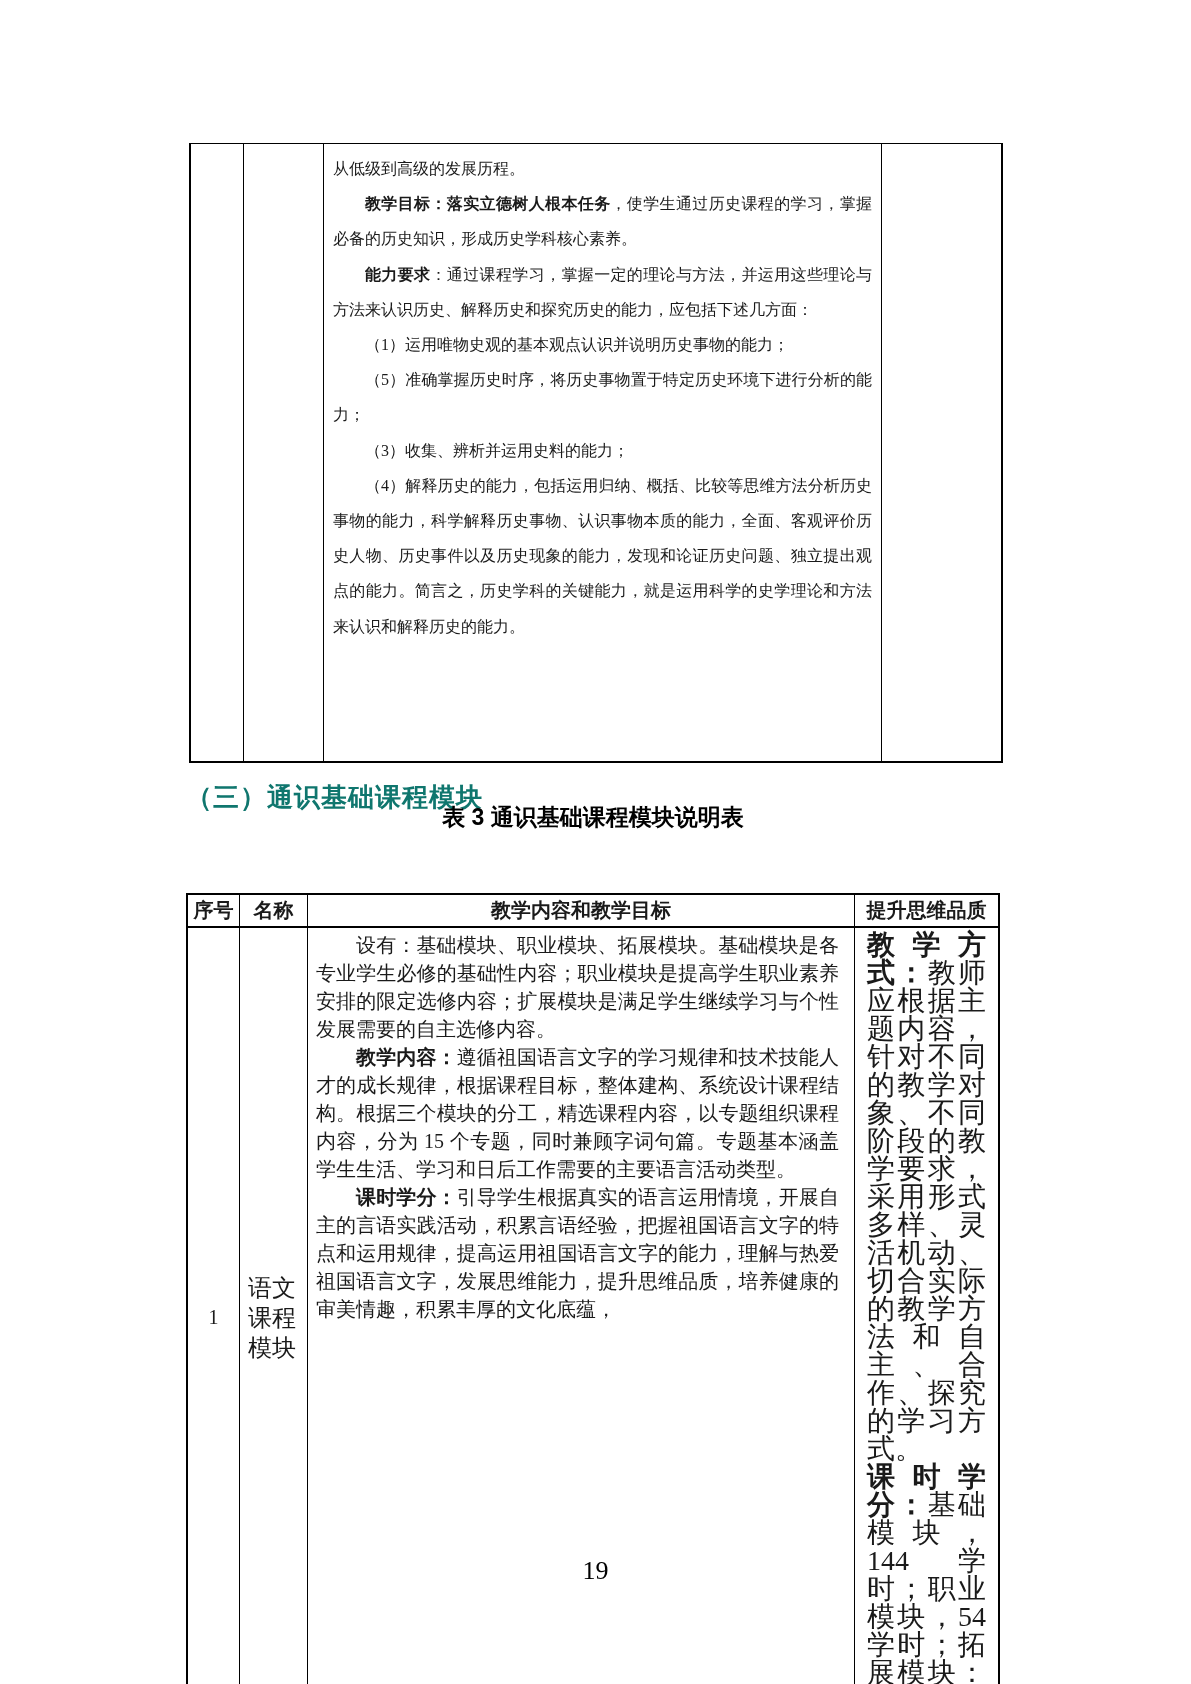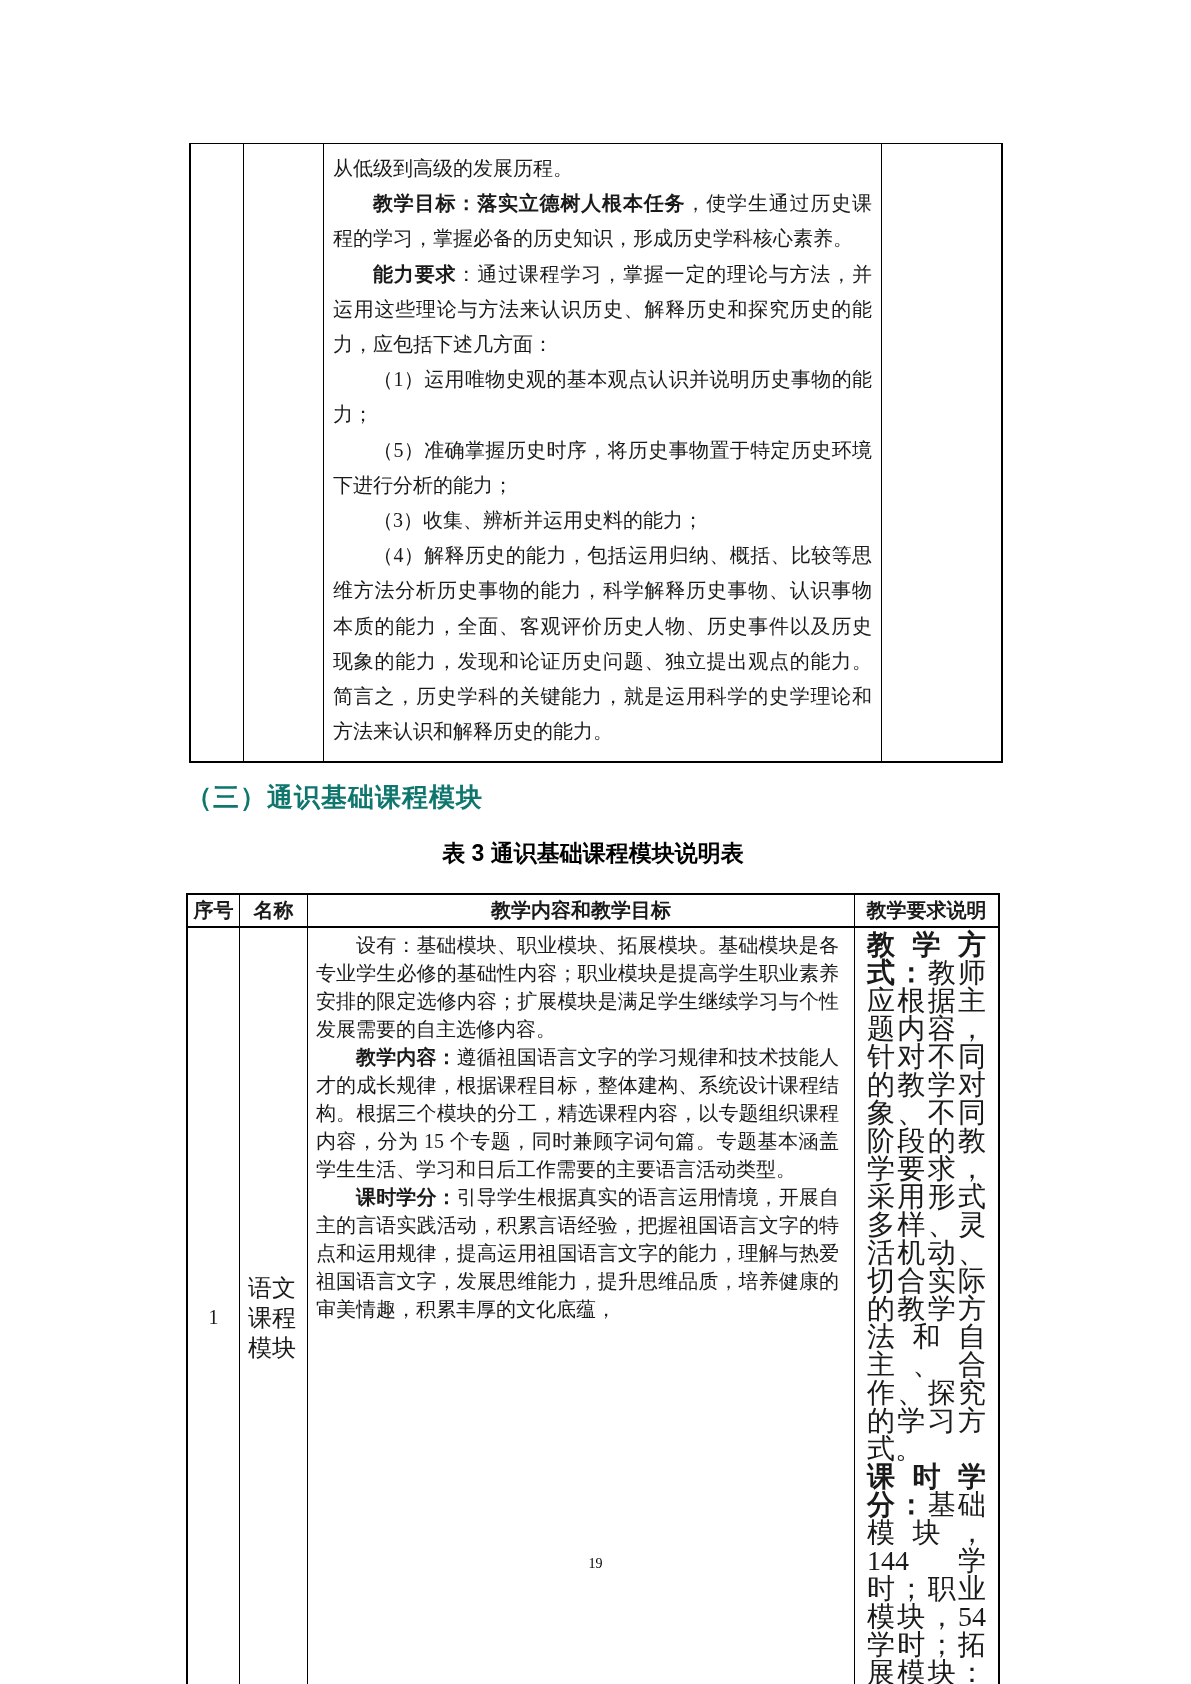--- a/index.html
+++ b/index.html
@@ -14,31 +14,31 @@
   .tbl{position:absolute;box-sizing:border-box;border:2px solid #000;background:#fff;}
   .cell{box-sizing:border-box;overflow:hidden;}
   .vline{border-right:1.5px solid #000;}
   
   .top-table{
     left:189px;top:143px;width:814px;height:620px;
     display:grid;grid-template-columns:53px 80px 558px 1fr;
     border-top-width:1.5px;border-bottom-width:2.5px;
   }
   .hist-text{
-    font-size:20px;line-height:35.2px;
+    font-size:16px;line-height:35.2px;
     padding:7px 9px 0 9px;
   }
   
   .section-heading{
     position:absolute;left:186px;top:780px;
     font-family:"Liberation Sans", sans-serif;
     font-weight:700;font-size:26px;letter-spacing:1px;color:#0f766e;
   }
   .table-caption{
-    position:absolute;left:186px;top:838px;width:814px;
+    position:absolute;left:186px;top:802px;width:814px;
     text-align:center;
     font-family:"Liberation Sans", sans-serif;
     font-weight:700;font-size:23px;color:#000;
   }
   
   .t3{
     left:186px;top:893px;width:814px;height:816px;
     display:grid;
     grid-template-columns:52px 68px 547px 1fr;
     grid-template-rows:33px 1fr;
@@ -55,21 +55,21 @@
   }
   .t3-content{font-size:20px;line-height:28px;padding:3px 15px 0 8px;}
   .t3-req{font-size:28px;line-height:28px;padding:3px 12px 0 12px;}
   
   .para{margin:0;text-align:justify;}
   .para.indent{text-indent:2em;}
   .b{font-weight:700;}
   
   .page-number{
     position:absolute;left:0;top:1556px;width:1191px;
-    text-align:center;font-size:14px;color:#000;
+    text-align:center;font-size:26px;color:#000;
   }
 </style>
 </head>
 <body>
 
 <div class="page">
 
   <div class="tbl top-table">
     <div class="cell vline"></div>
     <div class="cell vline"></div>
@@ -86,21 +86,21 @@
   </div>
 
   <div class="section-heading">（三）通识基础课程模块</div>
 
   <div class="table-caption">表 3 通识基础课程模块说明表</div>
 
   <div class="tbl t3">
     <div class="cell vline hdr">序号</div>
     <div class="cell vline hdr">名称</div>
     <div class="cell vline hdr">教学内容和教学目标</div>
-    <div class="cell hdr">教学要求说明</div>
+    <div class="cell hdr">提升思维品质</div>
 
     <div class="cell vline t3-no">1</div>
     <div class="cell vline t3-name">语文课程模块</div>
     <div class="cell vline t3-content">
         <p class="para indent"><span>设有：基础模块、职业模块、拓展模块。基础模块是各专业学生必修的基础性内容；职业模块是提高学生职业素养安排的限定选修内容；扩展模块是满足学生继续学习与个性发展需要的自主选修内容。</span></p>
         <p class="para indent"><span class="b">教学内容：</span><span>遵循祖国语言文字的学习规律和技术技能人才的成长规律，根据课程目标，整体建构、系统设计课程结构。根据三个模块的分工，精选课程内容，以专题组织课程内容，分为 15 个专题，同时兼顾字词句篇。专题基本涵盖学生生活、学习和日后工作需要的主要语言活动类型。</span></p>
         <p class="para indent"><span class="b">课时学分：</span><span>引导学生根据真实的语言运用情境，开展自主的言语实践活动，积累言语经验，把握祖国语言文字的特点和运用规律，提高运用祖国语言文字的能力，理解与热爱祖国语言文字，发展思维能力，提升思维品质，培养健康的审美情趣，积累丰厚的文化底蕴，</span></p>
       </div>
     <div class="cell t3-req">
         <p class="para"><span class="b">教学方式：</span><span>教师应根据主题内容，针对不同的教学对象、不同阶段的教学要求，采用形式多样、灵活机动、切合实际的教学方法和自主、合作、探究的学习方式。</span></p>

